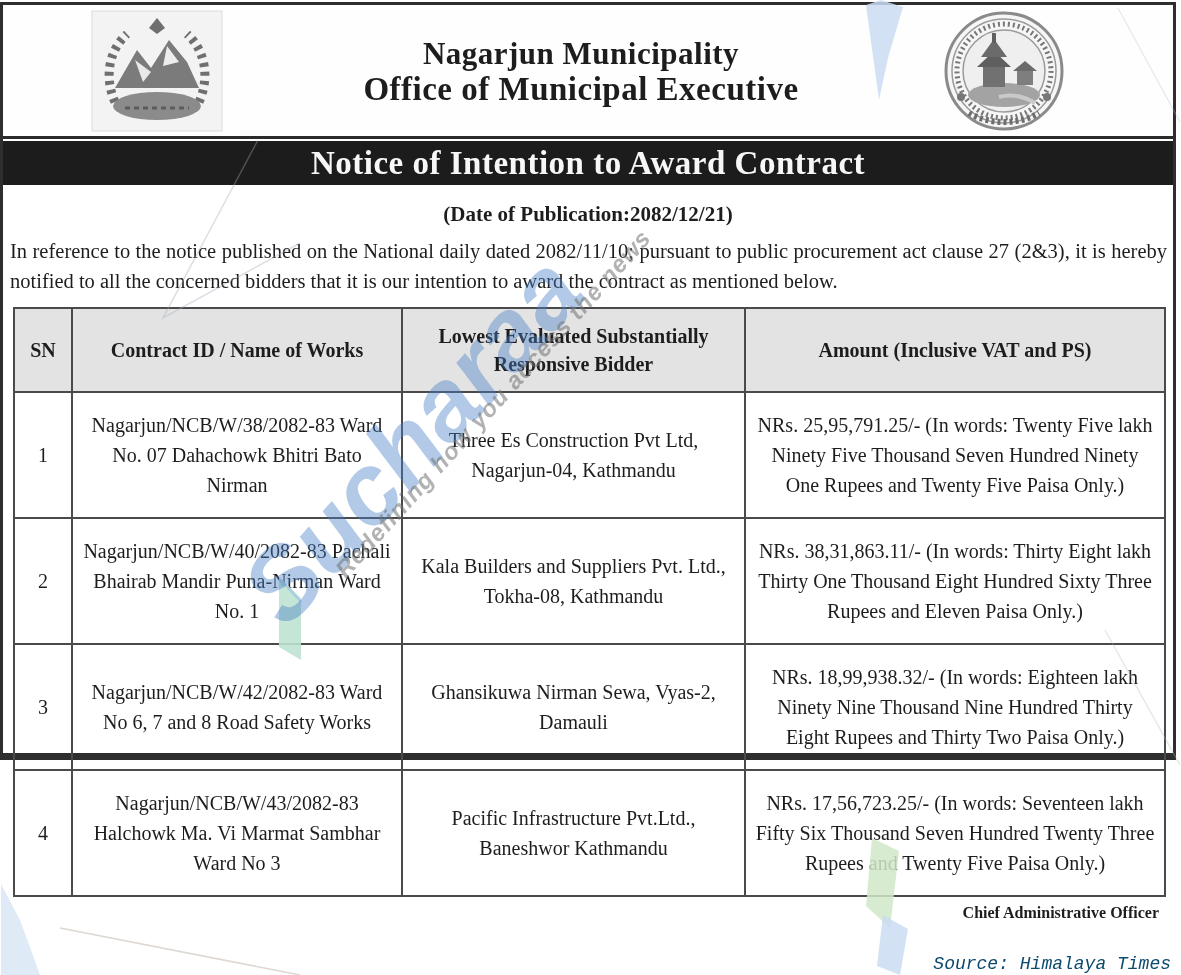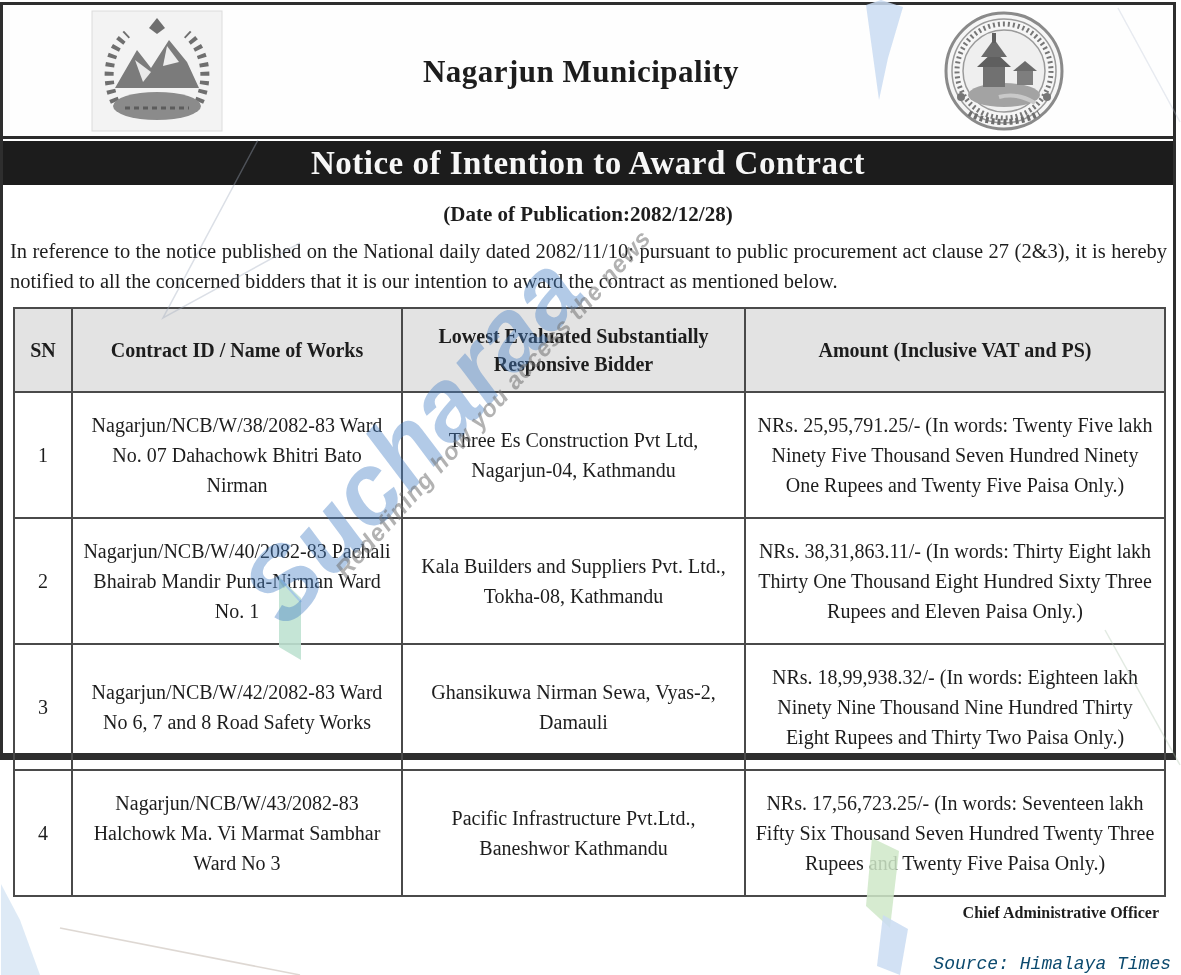--- a/index.html
+++ b/index.html
@@ -86,20 +86,21 @@
           <path d="M58,18 L66,8 L74,18 L66,24 Z" fill="#6f6f6f"></path>
           <path d="M24,78 L46,40 L60,58 L78,30 L96,52 L108,78 Z" fill="#7b7b7b"></path>
           <path d="M44,50 L60,62 L52,72 Z" fill="#e9e9e9"></path>
           <path d="M76,36 L88,52 L72,56 Z" fill="#ededed"></path>
           <ellipse cx="66" cy="96" rx="44" ry="14" fill="#8b8b8b"></ellipse>
           <path d="M34,98 L98,98" stroke="#5c5c5c" stroke-width="3" stroke-dasharray="5 4"></path>
         </svg>
       </div>
       <div class="masthead-center">
         <div class="org-name">Nagarjun Municipality</div>
+        <div class="office">Office of Municipal Executive</div>
       </div>
       <div class="logo-box logo-right">
         <svg class="emblem-img" width="130" height="124" viewBox="0 0 130 124">
           <circle cx="65" cy="62" r="58" fill="#f6f6f6" stroke="#8a8a8a" stroke-width="3"></circle>
           <circle cx="65" cy="62" r="52" fill="none" stroke="#9a9a9a" stroke-width="1.5"></circle>
           <circle cx="65" cy="62" r="47" fill="none" stroke="#777777" stroke-width="5" stroke-dasharray="2 3"></circle>
           <circle cx="65" cy="62" r="41" fill="#efefef" stroke="#9a9a9a" stroke-width="1.5"></circle>
           <ellipse cx="65" cy="86" rx="36" ry="12" fill="#a3a3a3"></ellipse>
           <path d="M44,78 L44,58 L66,58 L66,78 Z" fill="#717171"></path>
           <path d="M38,58 L55,42 L72,58 Z" fill="#5f5f5f"></path>
@@ -115,21 +116,21 @@
       </div>
     </div>
 
     <div class="rule"></div>
     <div class="rule-gap"></div>
 
     <div class="banner">
       <span>Notice of Intention to Award Contract</span>
     </div>
 
-    <div class="pub-date">(Date of Publication:2082/12/28)</div>
+    <div class="pub-date">(Date of Publication:2082/12/21)</div>
     <p class="intro">In reference to the notice published on the National daily dated 2082/11/10; pursuant to public procurement act clause 27 (2&amp;3), it is hereby notified to all the concerned bidders that it is our intention to award the contract as mentioned below.</p>
 
     <table class="notice">
       <colgroup>
           <col class="c-sn">
           <col class="c-contract">
           <col class="c-bidder">
           <col class="c-amount">
         </colgroup>
       <thead>

